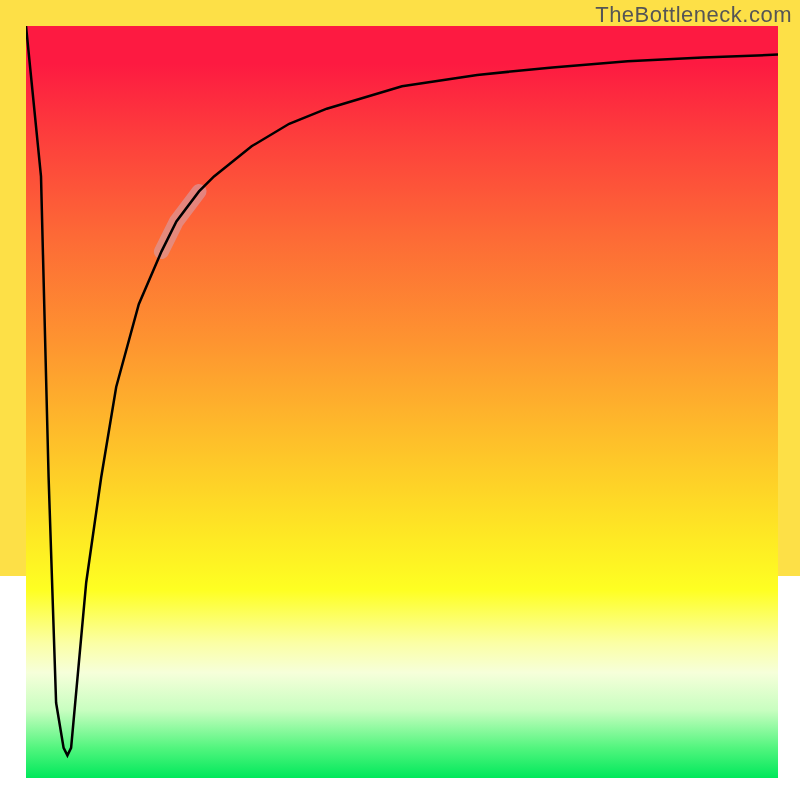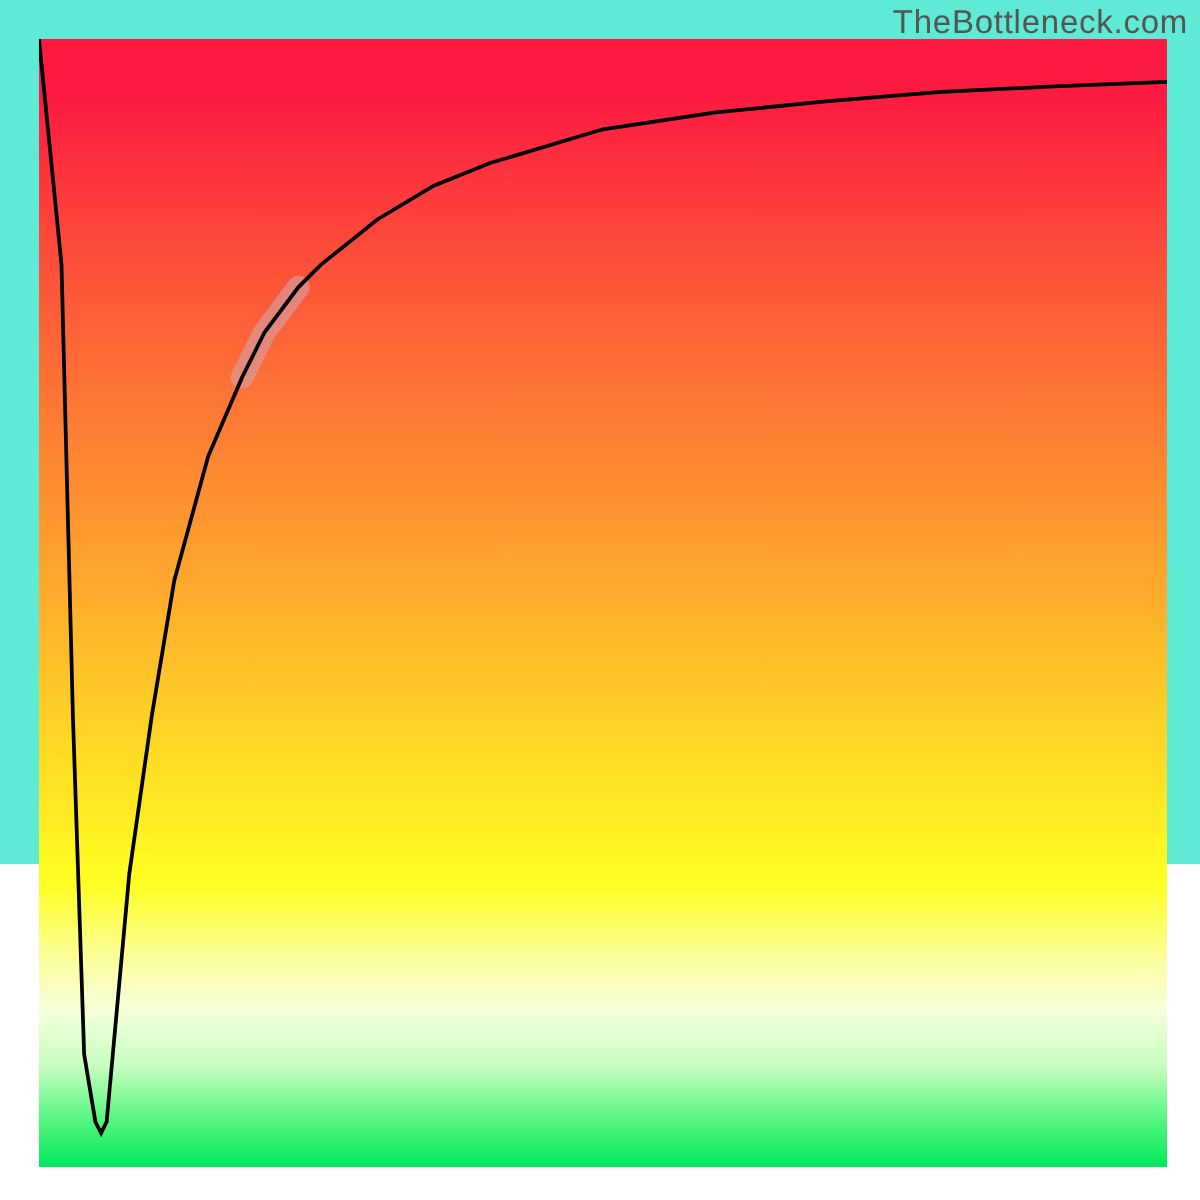--- a/index.html
+++ b/index.html
@@ -3,21 +3,21 @@
 <meta charset="utf-8">
 <style>
   * { margin: 0; padding: 0; box-sizing: border-box; }
   html, body { width: 800px; height: 800px; overflow: hidden; }
   body { font-family: Arial, Helvetica, sans-serif; }
 
   .stage {
     position: relative;
     width: 800px;
     height: 576px;
-    background: #5eead4;
+    background: #fde047;
   }
 
   .watermark {
     position: absolute;
     top: 2px;
     right: 8px;
     color: #555;
     font-size: 22px;
     font-weight: 400;
     letter-spacing: 0.5px;

